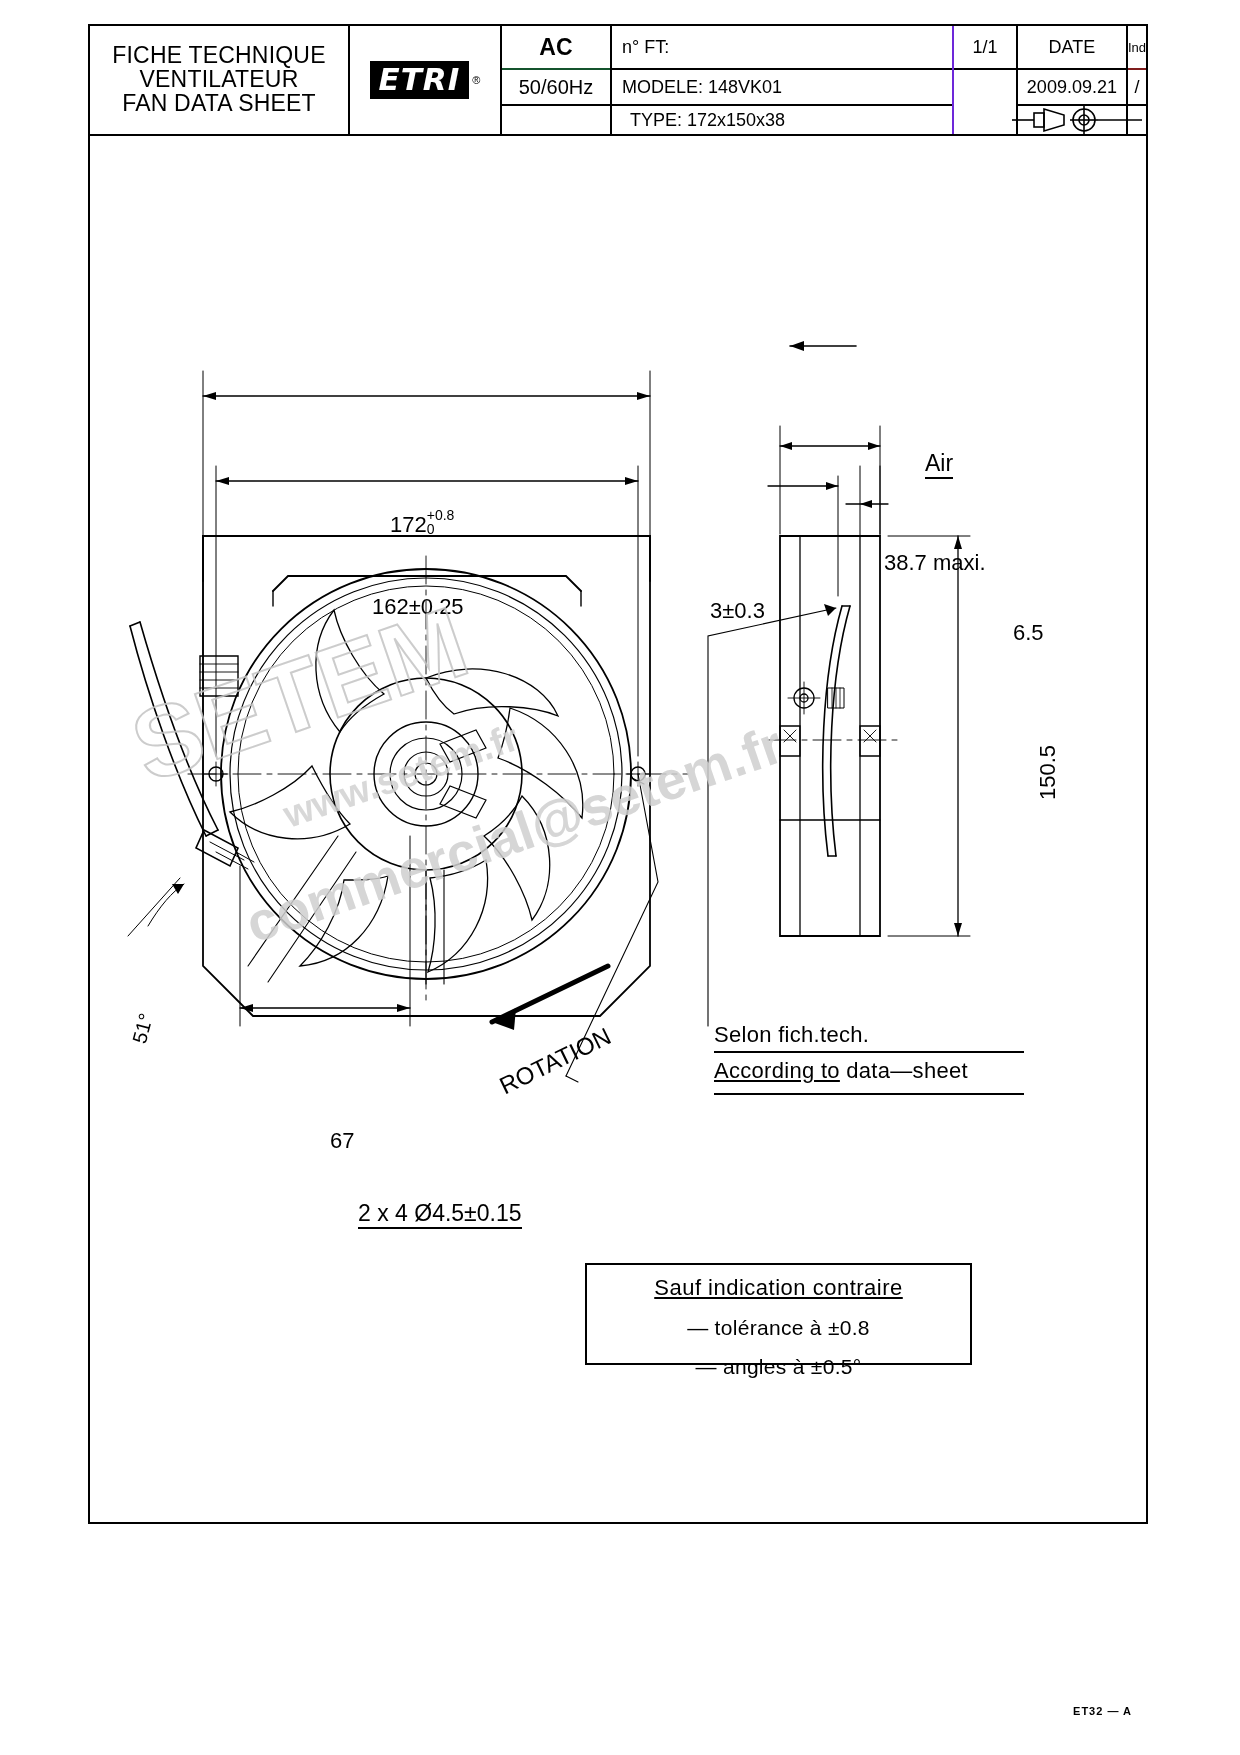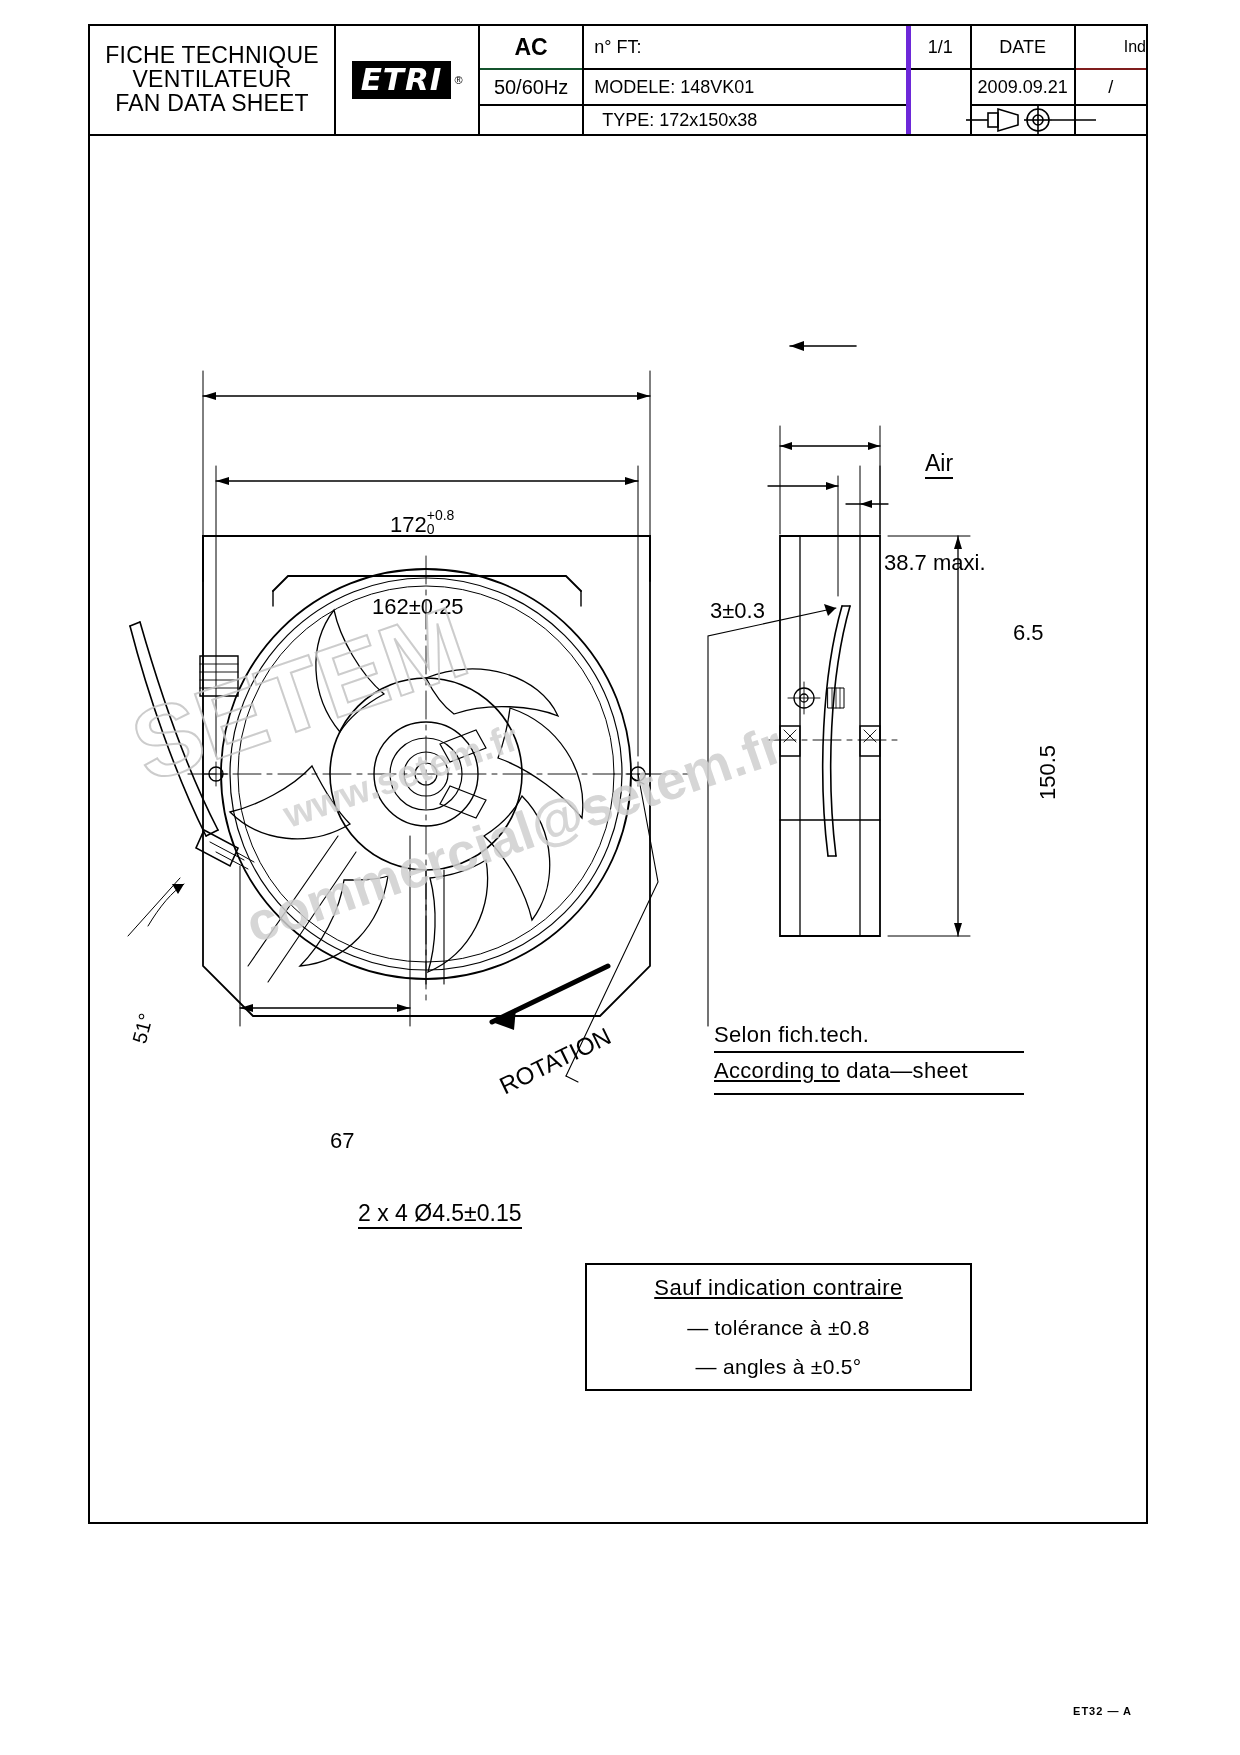--- a/index.html
+++ b/index.html
@@ -106,21 +106,21 @@
     height: 34px;
     border-bottom: 2px solid #000;
     display: flex; align-items: center; justify-content: center;
     font-size: 20px;
   }
   #ac-rest { flex: 1; }
 
   
   #mid-col {
     width: 340px;
-    border-right: 5px solid #6d28d9;
+    border-right: 2px solid #6d28d9;
     display: flex;
     flex-direction: column;
   }
   #mid-1 {
     height: 42px; border-bottom: 2px solid #000;
     display: flex; align-items: center; padding-left: 10px;
     font-size: 18px;
   }
   #mid-2 {
     height: 34px; border-bottom: 2px solid #000;
@@ -166,22 +166,21 @@
   #date-rest { flex: 1; position: relative; }
 
   
   #ind-col {
     flex: 1;
     display: flex; flex-direction: column;
   }
   #ind-top {
     height: 42px; border-bottom: 2px solid #7f1d1d;
     display: flex; align-items: center; justify-content: center;
-    font-size: 16px;
-    padding-left: 48px;
+    font-size: 13px;
   }
   #ind-val {
     height: 34px; border-bottom: 2px solid #000;
     display: flex; align-items: center; justify-content: center;
     font-size: 18px;
   }
   #ind-rest { flex: 1; }
 
   
   #proj-symbol {
@@ -251,21 +250,21 @@
     letter-spacing: 1px;
     font-weight: bold;
   }
 
   
   #notes-box {
     position: absolute;
     left: 585px;
     top: 1263px;
     width: 387px;
-    height: 128px;
+    height: 102px;
     border: 2px solid #000;
     box-sizing: border-box;
     background: #fff;
     z-index: 3;
     padding-top: 10px;
   }
   #notes-title {
     text-align: center;
     font-size: 22px;
     text-decoration: underline;

